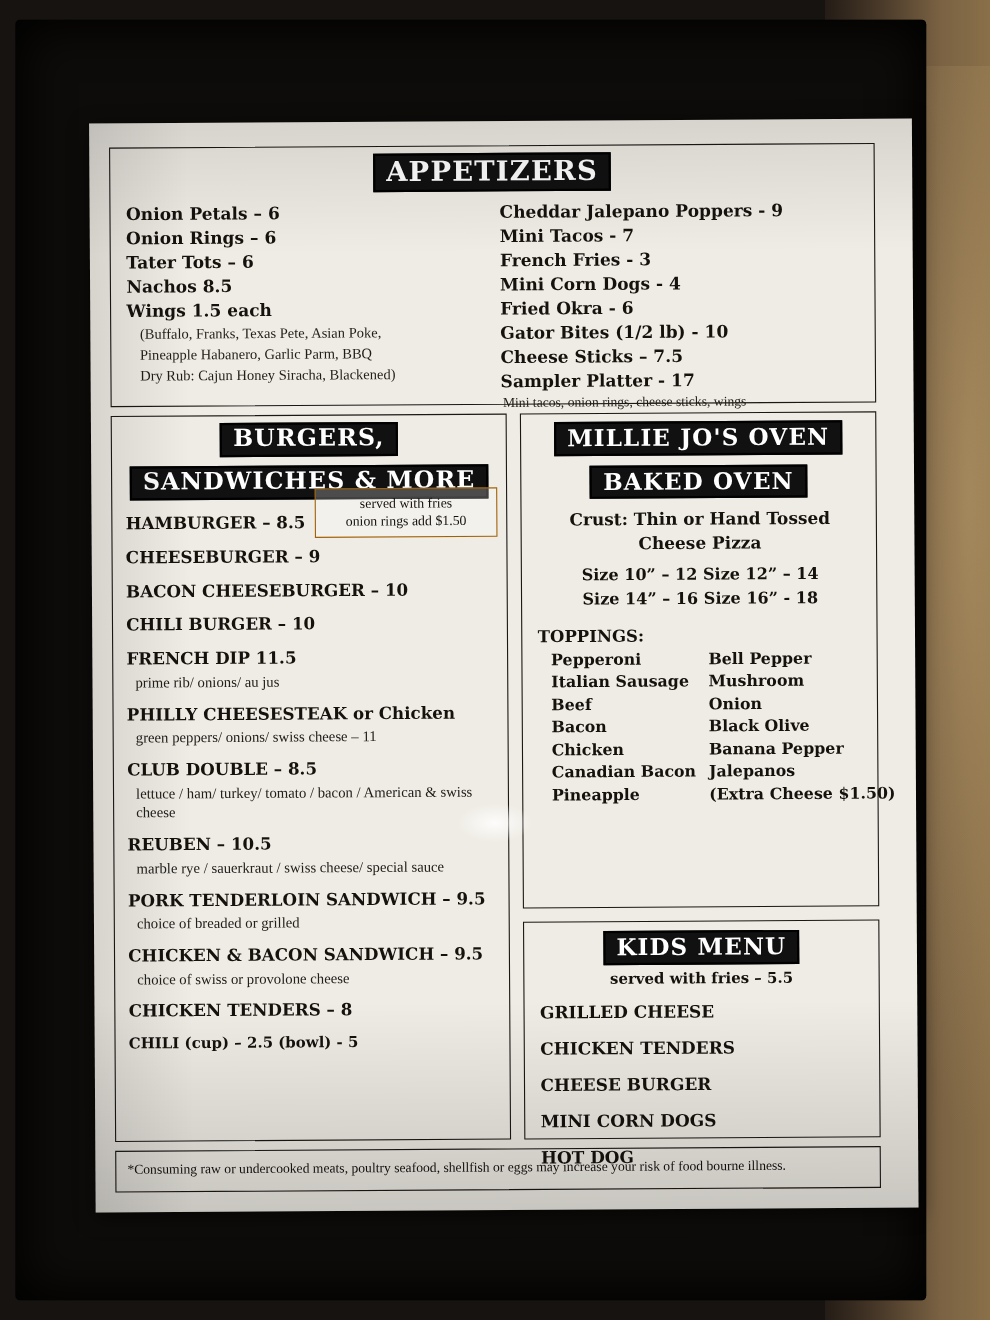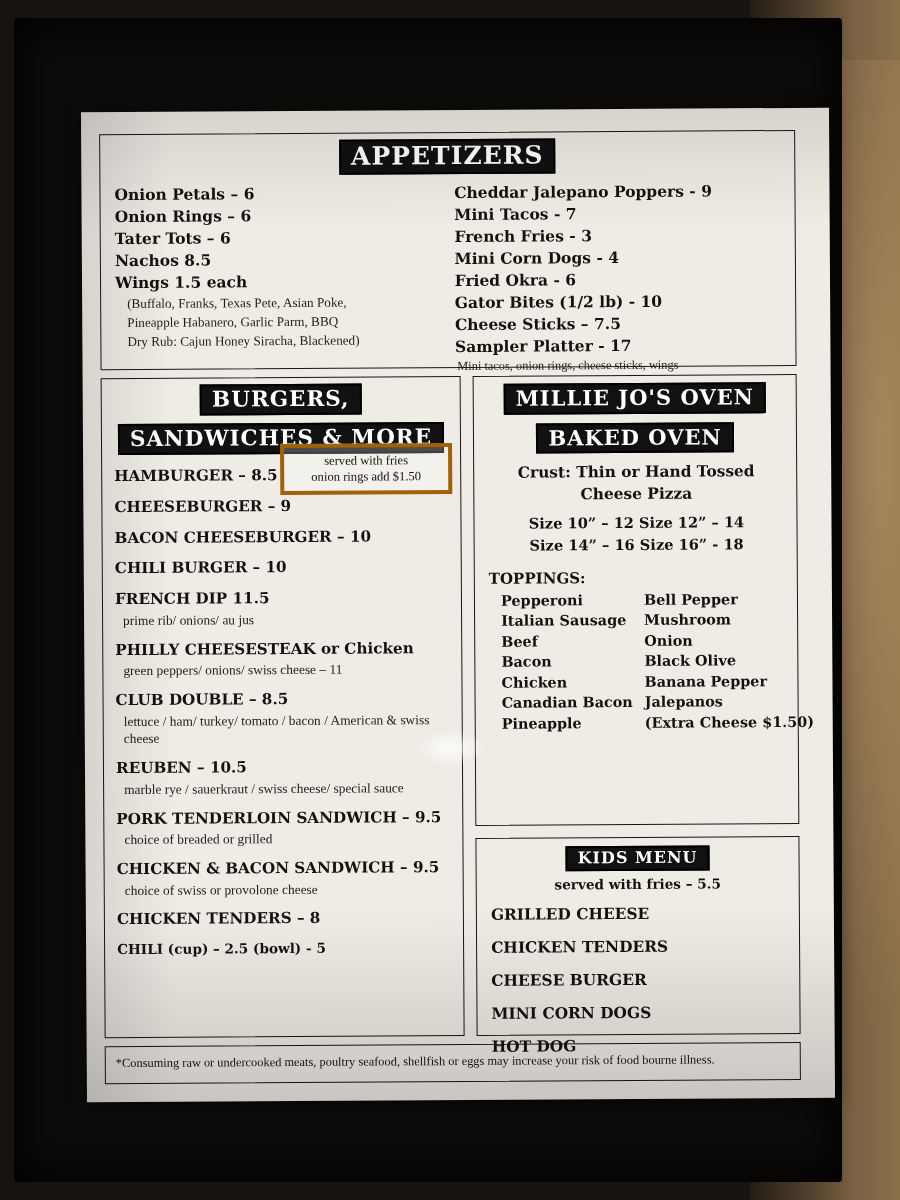--- a/index.html
+++ b/index.html
@@ -156,21 +156,21 @@
     margin-top: 2px;
     padding-left: 8px;
     color: #22201c;
   }
   .b-small { font-size: 13.6px; }
   .fries-note {
     position: absolute;
     right: 8px;
     top: 66px;
     width: 152px;
-    border: 4px solid #a16207;
+    border: 1px solid #a16207;
     padding: 5px 6px;
     font-family: "Liberation Serif", serif;
     font-size: 12.6px;
     line-height: 1.30;
     text-align: center;
     background: rgba(255,255,255,.25);
   }
 
   
   #pizza { left: 372px; top: 244px; width: 324px; height: 450px; }
@@ -213,21 +213,21 @@
   .extra-cheese {
     font-family: "DejaVu Serif", serif;
     font-weight: bold;
     font-size: 14.4px;
     line-height: 1.42;
     white-space: nowrap;
   }
 
   
   #kids { left: 372px; top: 706px; width: 324px; height: 198px; }
-  #kids .banner { font-size: 16px; margin-top: 8px; }
+  #kids .banner { font-size: 21px; margin-top: 8px; }
   .kids-sub {
     text-align: center;
     font-family: "DejaVu Serif", serif;
     font-weight: bold;
     font-size: 13.6px;
     margin-top: 5px;
   }
   .k-item {
     font-family: "DejaVu Serif", serif;
     font-weight: bold;

